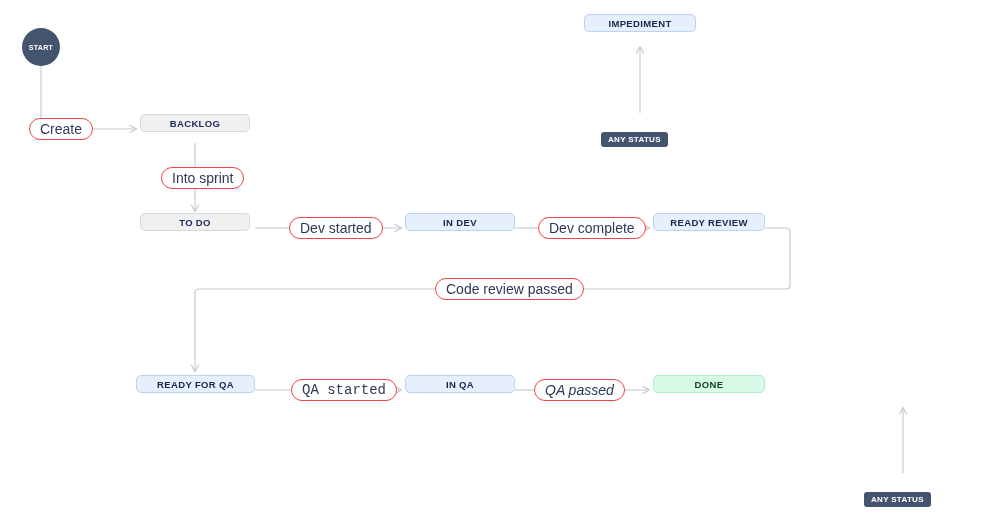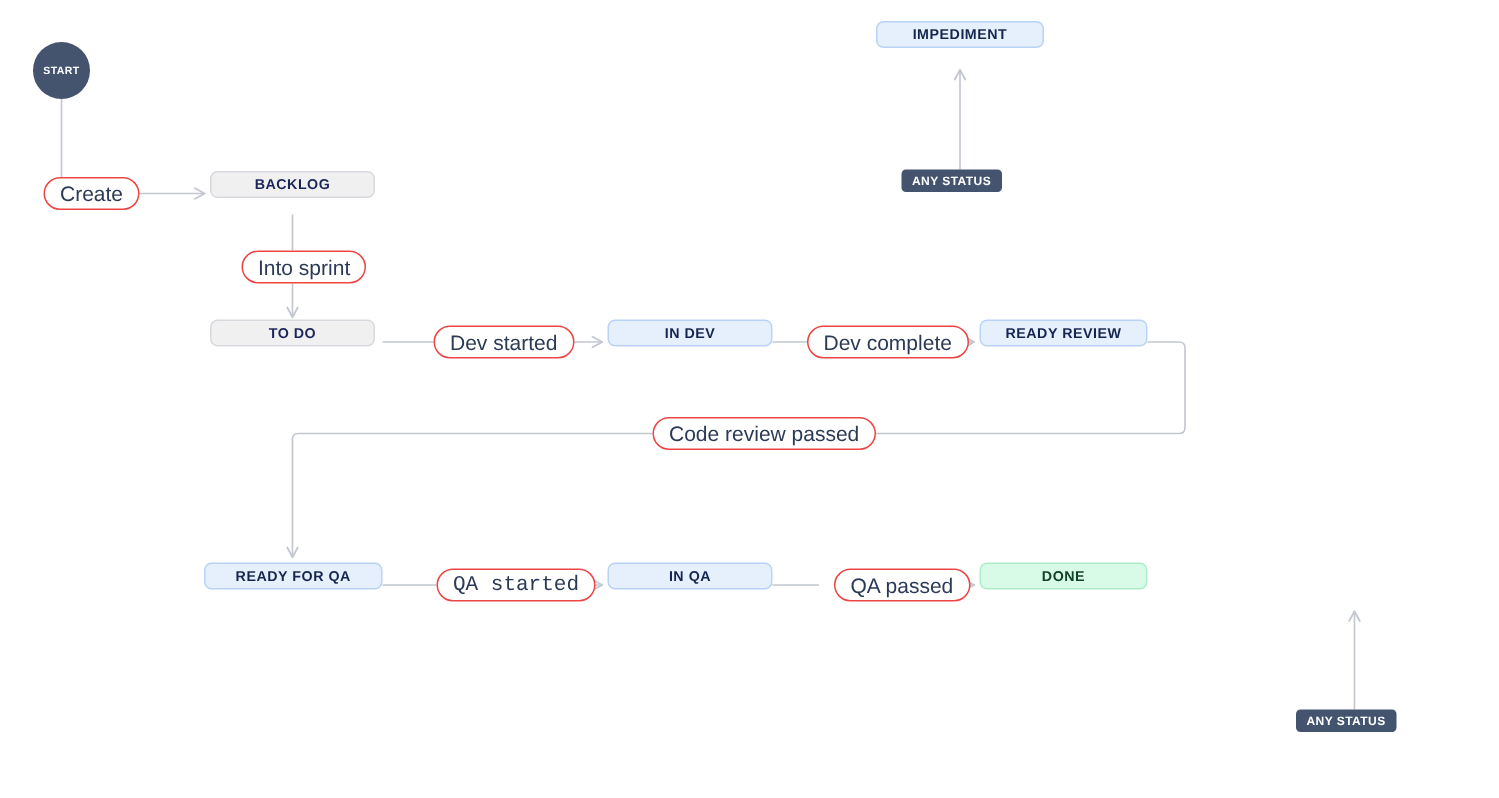--- a/index.html
+++ b/index.html
@@ -104,20 +104,21 @@
     color: #ffffff;
     display: flex;
     align-items: center;
     justify-content: center;
     padding: 0 7px;
     font-size: 8px;
     font-weight: bold;
     letter-spacing: 0.3px;
     white-space: nowrap;
     user-select: none;
+    margin-top: 19px;
   }
 </style>
 </head>
 <body>
 
 <div id="canvas">
 
   <svg id="edges" viewBox="0 0 999 532" width="999" height="532">
     <defs>
       <marker id="arrow" markerWidth="9" markerHeight="9" refX="7" refY="4.5" orient="auto" markerUnits="userSpaceOnUse">
@@ -184,19 +185,19 @@
   <div class="pill" style="left:161px; top:167px;">Into sprint</div>
 
   <div class="pill" style="left:289px; top:217px;">Dev started</div>
 
   <div class="pill" style="left:538px; top:217px;">Dev complete</div>
 
   <div class="pill" style="left:435px; top:278px;">Code review passed</div>
 
   <div class="pill" style="left:291px; top:379px;font-family:Liberation Mono, monospace;">QA started</div>
 
-  <div class="pill" style="left:556px; top:379px;">QA passed</div>
+  <div class="pill" style="left:534px; top:379px;font-style:italic;">QA passed</div>
 
   <div class="badge" style="left:601px; top:113px;">ANY STATUS</div>
 
   <div class="badge" style="left:864px; top:473px;">ANY STATUS</div>
 
 </div>
 
 </body></html>

